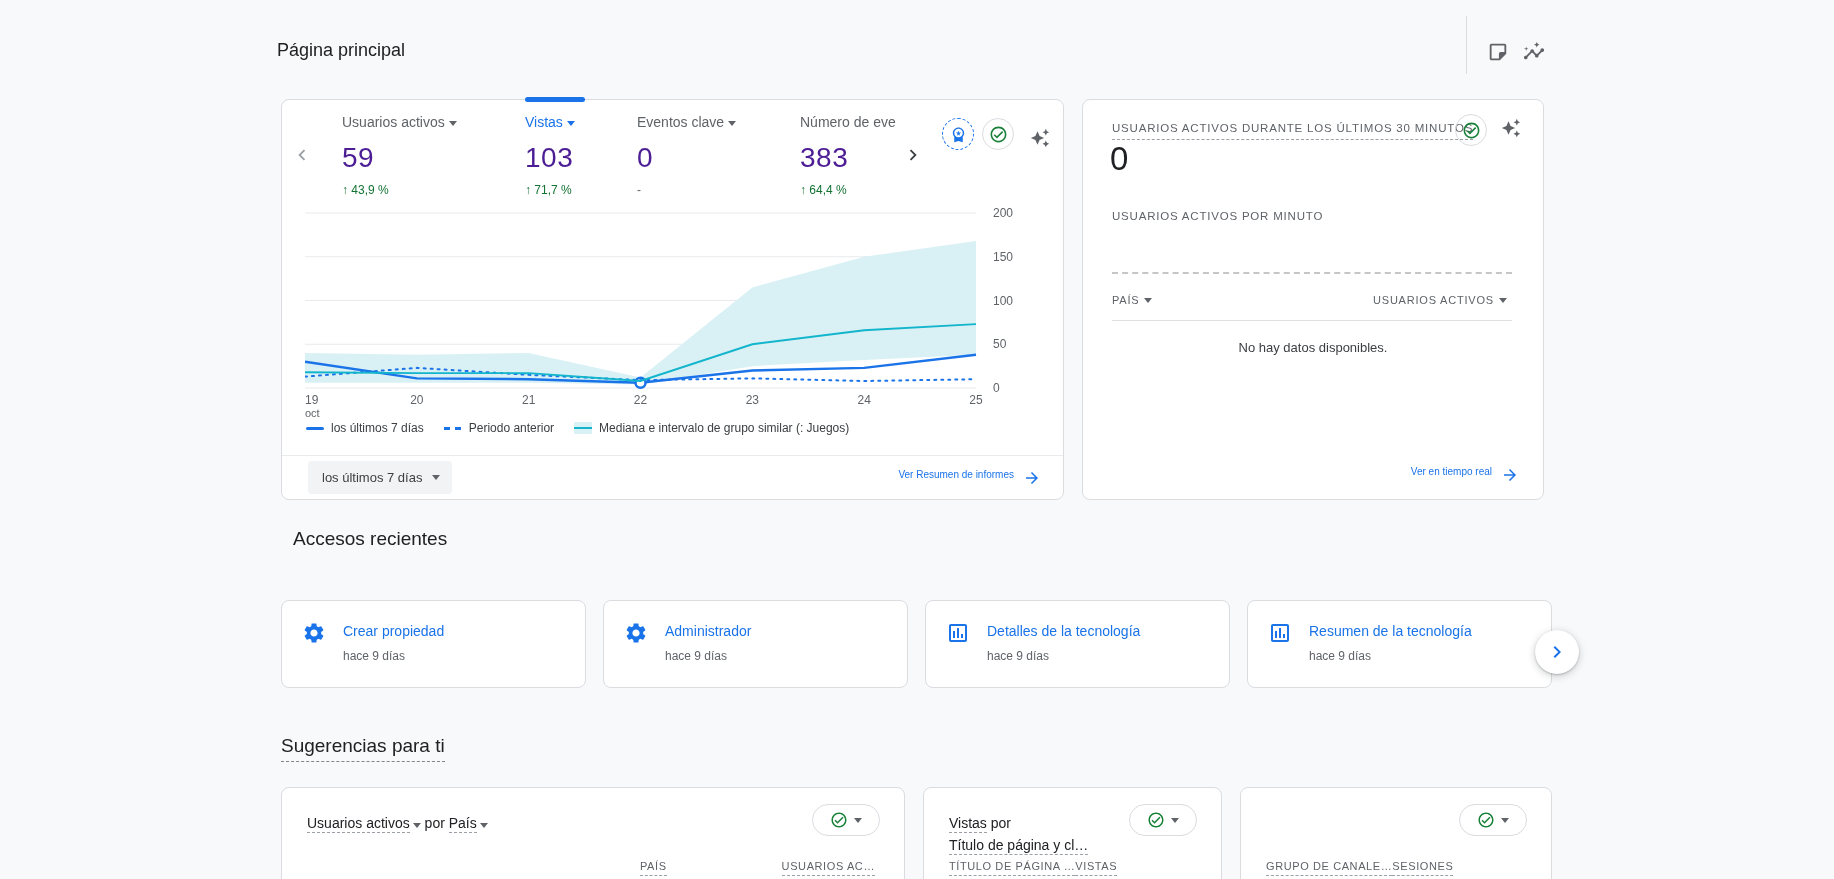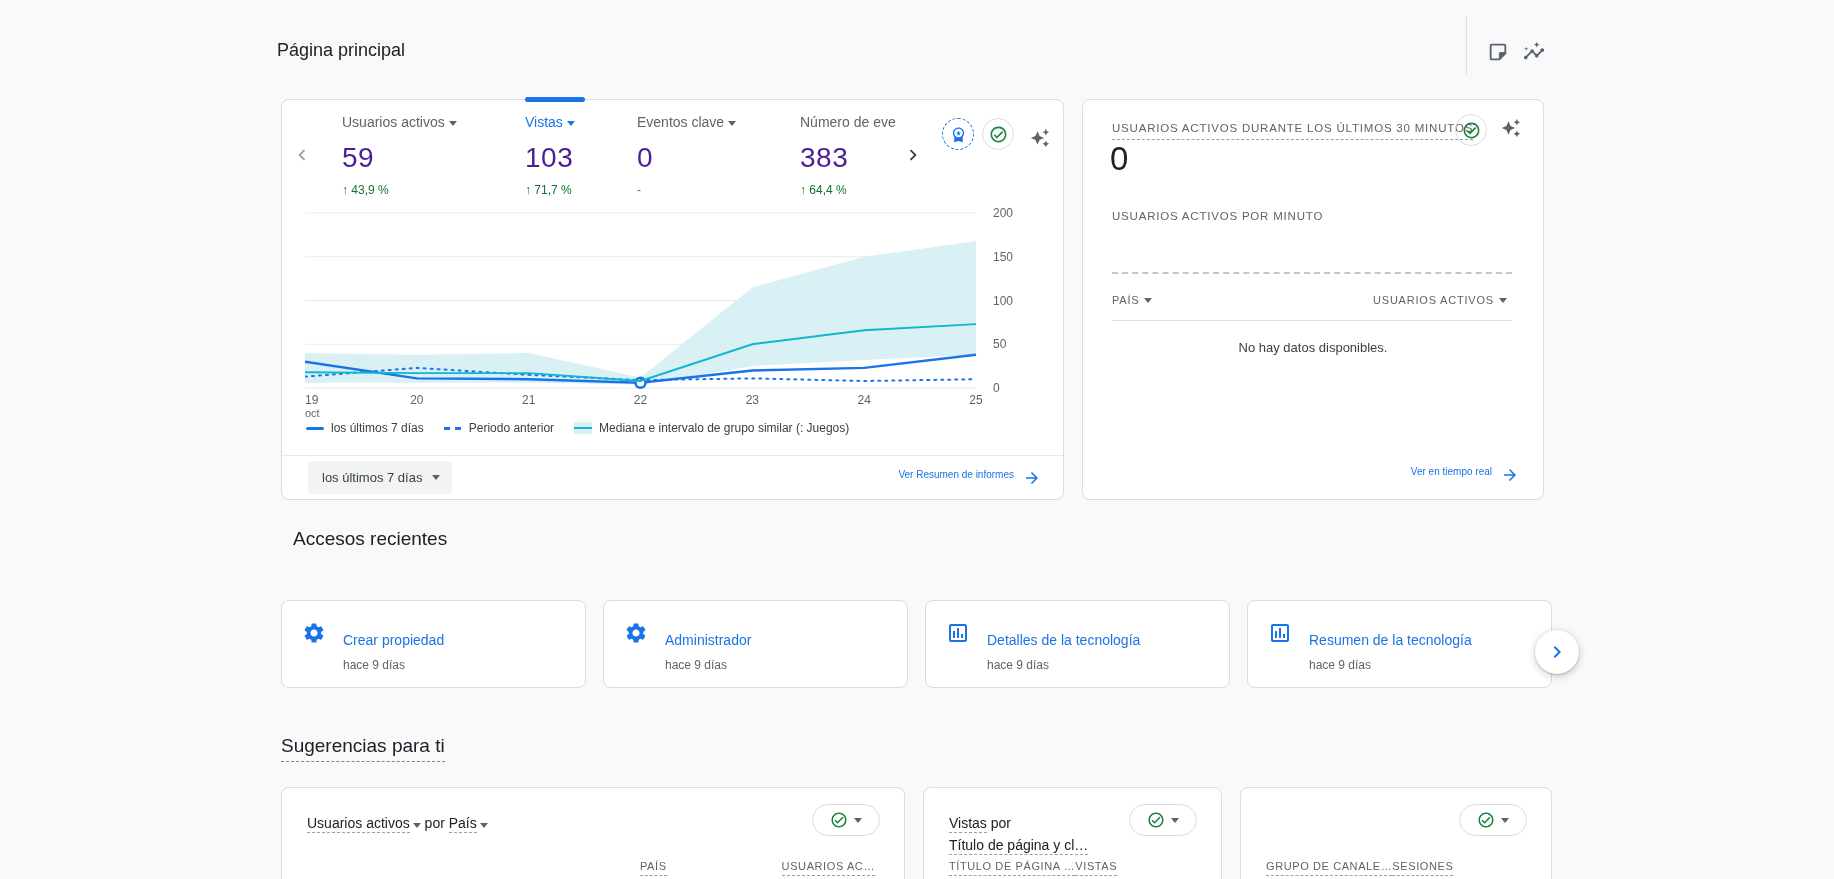--- a/index.html
+++ b/index.html
@@ -74,21 +74,21 @@
   .rt-empty { position:absolute; left:0; right:0; top:240px; text-align:center; font-size:13px; color:#3c4043; }
   .rt-footer-link { position:absolute; right:24px; top:366px; }
 
   
   .section-title { position:absolute; font-size:19px; font-weight:400; color:#202124; }
   #recent-title { left:281px; top:528px;margin-left:12px; }
   #suggest-title { left:281px; top:735px; border-bottom:1px dashed #80868b; padding-bottom:4px; }
   .recent-row { position:absolute; left:281px; top:600px; display:flex; gap:17px; }
   .r-card { width:305px; height:88px; background:#fff; border:1px solid #dadce0; border-radius:8px; padding:20px 16px 0 20px; display:flex; gap:17px; cursor:pointer; }
   .r-icon svg { fill:#1a73e8; }
-  .r-title { display:block; color:#1a73e8; font-size:14px; font-weight:500; margin-top:11px; white-space:nowrap; }
+  .r-title { display:block; color:#1a73e8; font-size:14px; font-weight:500; margin-top:2px; white-space:nowrap; }
   .r-sub { font-size:12px; color:#5f6368; margin-top:10px; }
   .next-circle { position:absolute; left:1535px; top:630px; width:44px; height:44px; border-radius:50%; background:#fff; box-shadow:0 1px 2px rgba(60,64,67,.3),0 2px 6px 2px rgba(60,64,67,.15); display:flex; align-items:center; justify-content:center; }
   .next-circle svg { fill:#1a73e8; }
 
   
   .suggest-row { position:absolute; left:281px; top:787px; display:flex; gap:18px; }
   .s-card { background:#fff; border:1px solid #dadce0; border-radius:8px; height:160px; position:relative; padding:24px 24px 0 25px; }
   .s-card:nth-child(1){ width:624px; } .s-card:nth-child(2){ width:299px; } .s-card:nth-child(3){ width:312px; }
   .s-title { font-size:14px; color:#202124; line-height:22px; max-width:72%; }
   .s-title .u { border-bottom:1px dashed #9aa0a6; padding-bottom:1px; cursor:pointer; }

